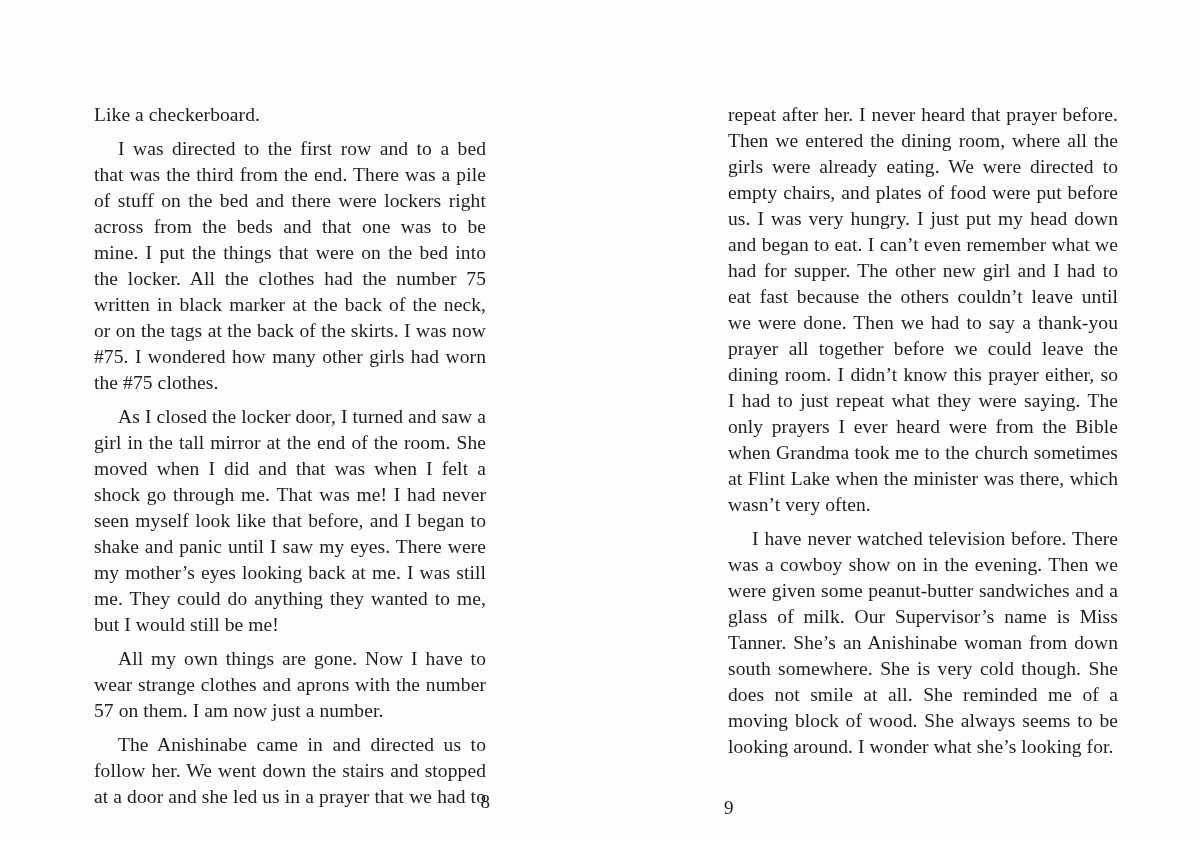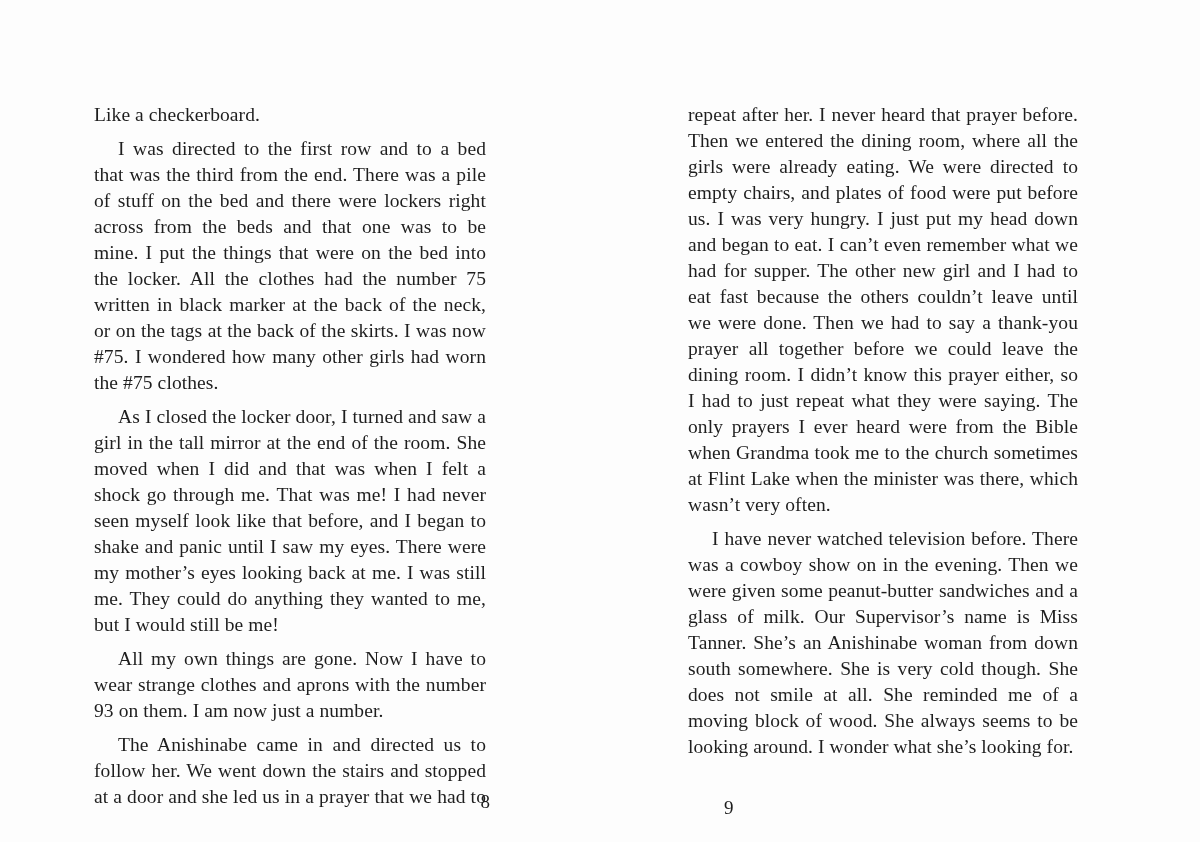--- a/index.html
+++ b/index.html
@@ -15,21 +15,21 @@
     height: 842px;
     background: #fdfdfd;
     font-family: "Liberation Serif", "DejaVu Serif", serif;
     color: #1e1e1e;
   }
   .text-column {
     position: absolute;
     top: 86px;
   }
   .text-column.left  { left: 78px;  width: 408px; }
-  .text-column.right { left: 672px; width: 406px; }
+  .text-column.right { left: 712px; width: 406px; }
   .text-column p {
     font-size: 19.5px;
     line-height: 26px;
     text-align: justify;
     text-justify: inter-word;
     letter-spacing: 0.1px;
   }
   .text-column p.indent { text-indent: 24px; }
   
   .text-column p.fill-last { text-align-last: justify; }
@@ -54,21 +54,21 @@
 </style>
 </head>
 <body>
 
 <div class="spread">
 
   <div class="text-column left">
     <p>Like a checkerboard.</p>
     <p class="indent">I was directed to the first row and to a bed that was the third from the end. There was a pile of stuff on the bed and there were lockers right across from the beds and that one was to be mine. I put the things that were on the bed into the locker. All the clothes had the number 75 written in black marker at the back of the neck, or on the tags at the back of the skirts. I was now #75. I wondered how many other girls had worn the #75 clothes.</p>
     <p class="indent">As I closed the locker door, I turned and saw a girl in the tall mirror at the end of the room. She moved when I did and that was when I felt a shock go through me. That was me! I had never seen myself look like that before, and I began to shake and panic until I saw my eyes. There were my mother’s eyes looking back at me. I was still me. They could do anything they wanted to me, but I would still be me!</p>
-    <p class="indent">All my own things are gone. Now I have to wear strange clothes and aprons with the number 93 on them. I am now just a number.</p>
+    <p class="indent">All my own things are gone. Now I have to wear strange clothes and aprons with the number 57 on them. I am now just a number.</p>
     <p class="indent fill-last">The Anishinabe came in and directed us to follow her. We went down the stairs and stopped at a door and she led us in a prayer that we had to</p>
   </div>
 
   <div class="folio left-page">8</div>
 
   <div class="text-column right">
     <p>repeat after her. I never heard that prayer before. Then we entered the dining room, where all the girls were already eating. We were directed to empty chairs, and plates of food were put before us. I was very hungry. I just put my head down and began to eat. I can’t even remember what we had for supper. The other new girl and I had to eat fast because the others couldn’t leave until we were done. Then we had to say a thank-you prayer all together before we could leave the dining room. I didn’t know this prayer either, so I had to just repeat what they were saying. The only prayers I ever heard were from the Bible when Grandma took me to the church sometimes at Flint Lake when the minister was there, which wasn’t very often.</p>
     <p class="indent">I have never watched television before. There was a cowboy show on in the evening. Then we were given some peanut-butter sandwiches and a glass of milk. Our Supervisor’s name is Miss Tanner. She’s an Anishinabe woman from down south somewhere. She is very cold though. She does not smile at all. She reminded me of a moving block of wood. She always seems to be looking around. I wonder what she’s looking for.</p>
   </div>
 

